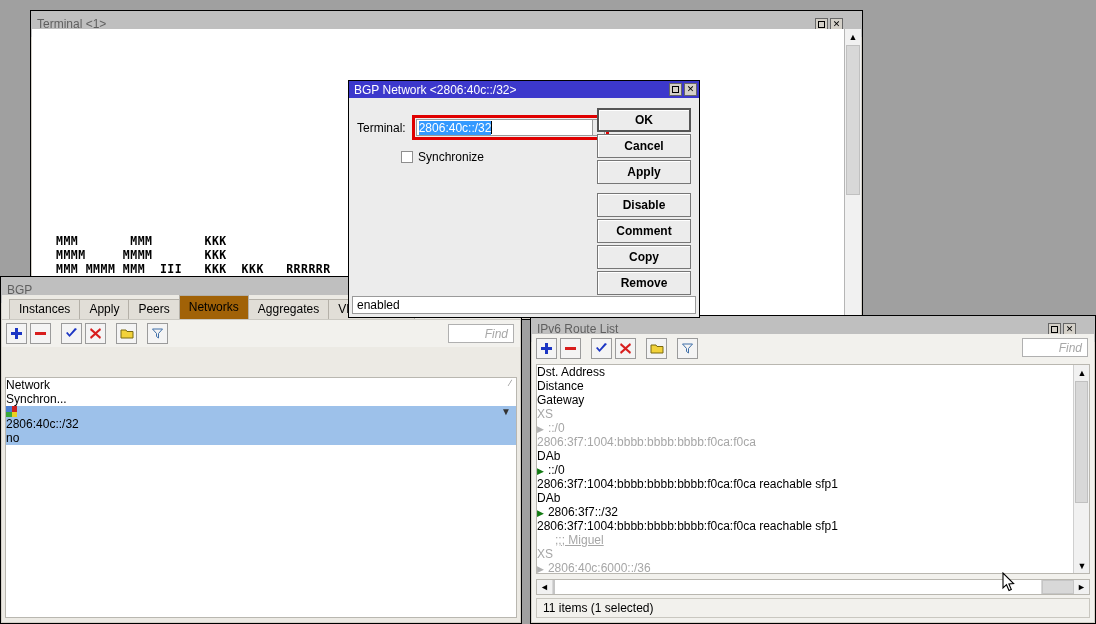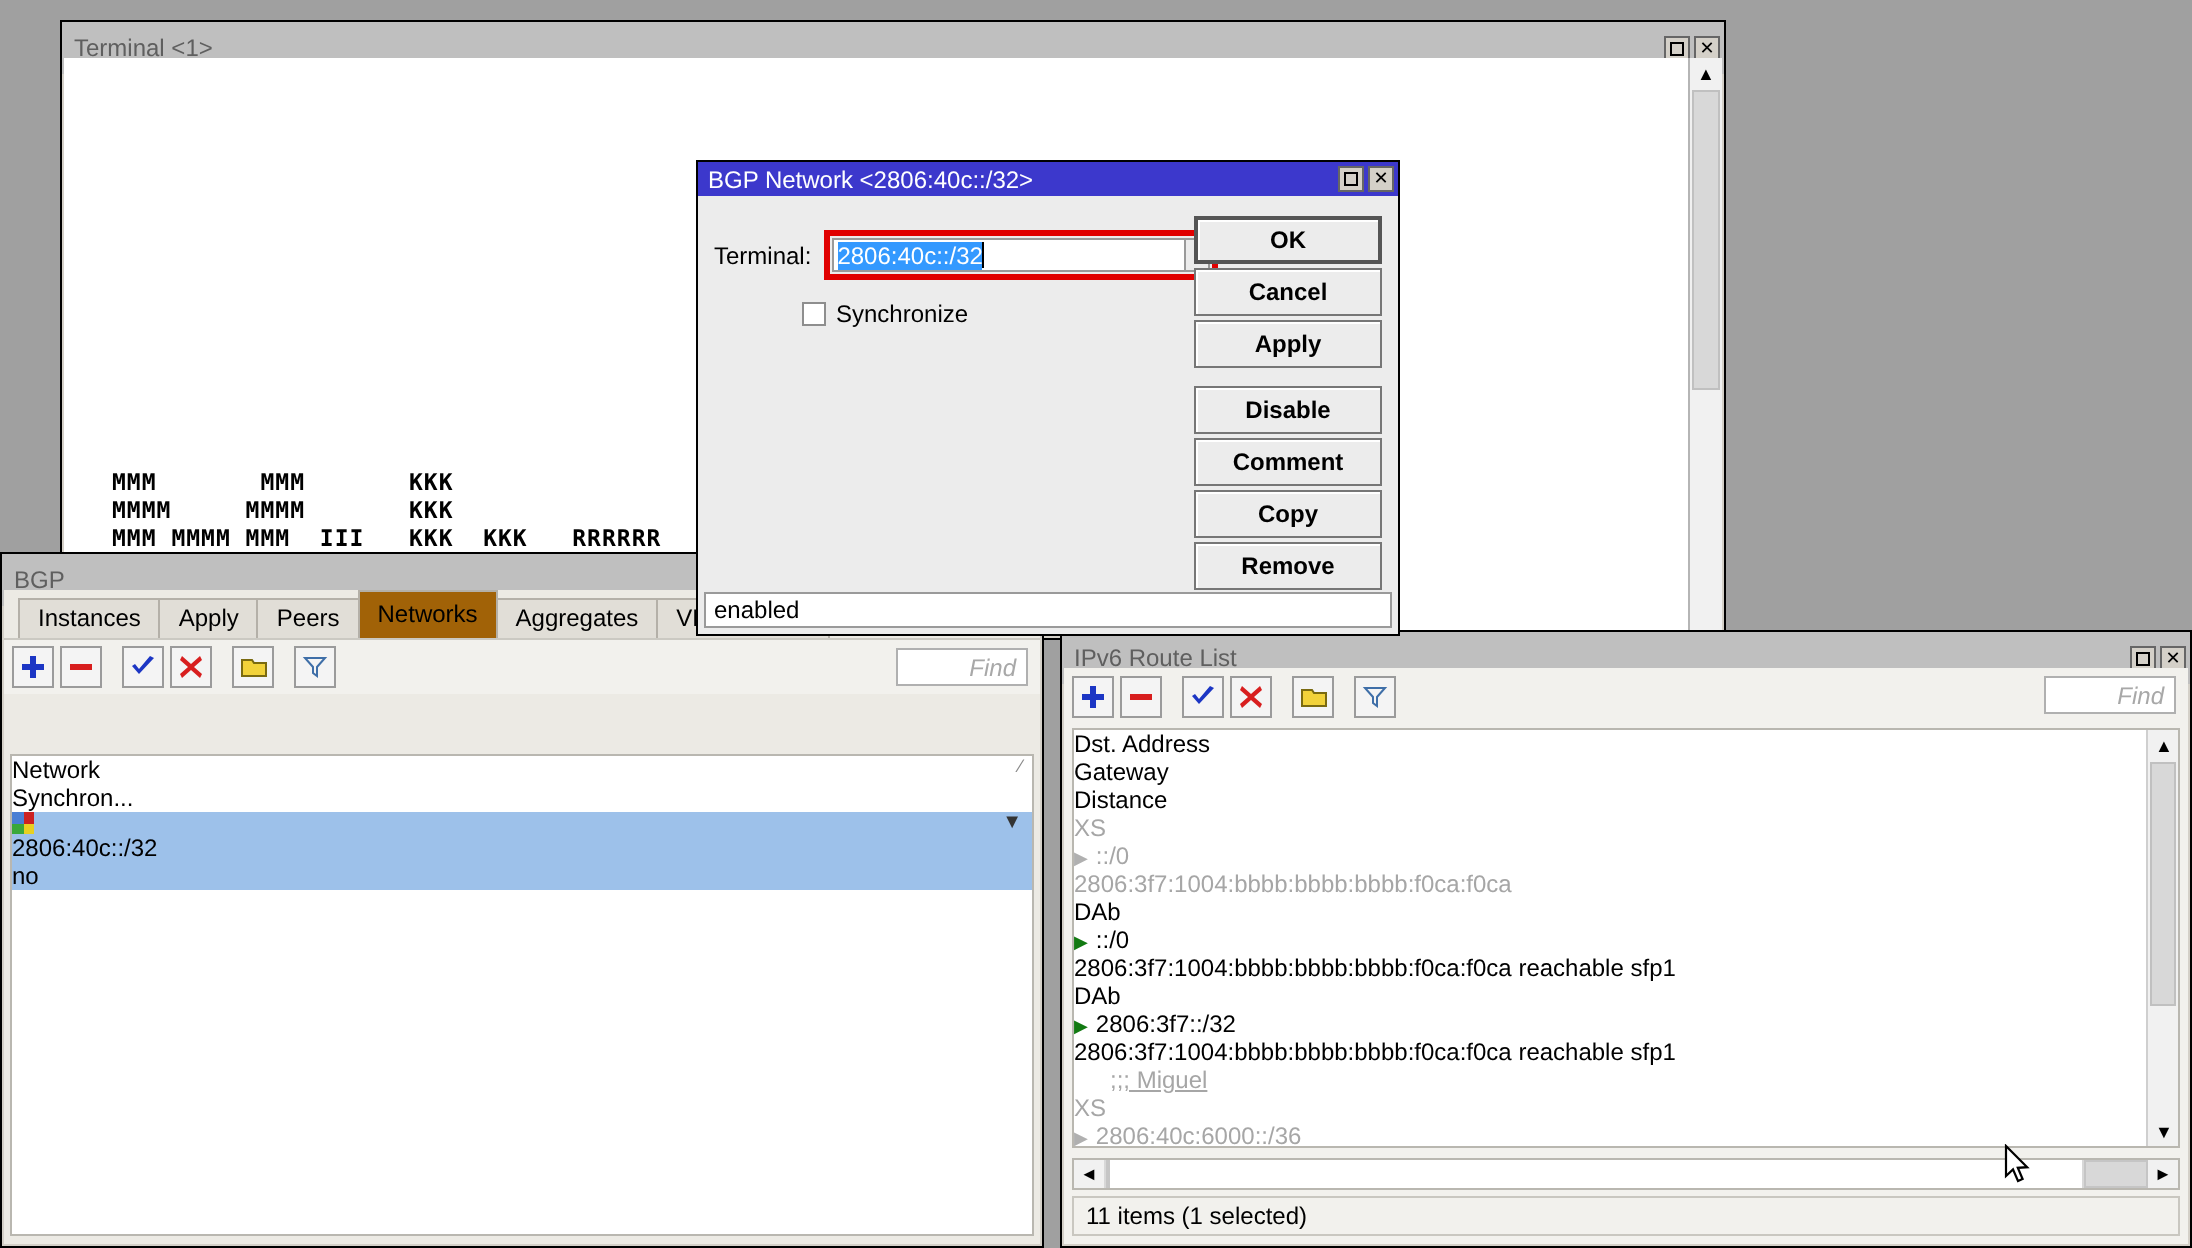--- a/index.html
+++ b/index.html
@@ -20,21 +20,21 @@
     border: 1px solid #000;
     box-sizing: border-box;
   }
   .titlebar {
     height: 26px;
     background: #bfbfbf;
     color: #5f5f5f;
     font-size: 12px;
     display: flex;
     align-items: center;
-    padding: 0 2px 0 6px;
+    padding: 0 19px 0 6px;
     box-sizing: border-box;
     user-select: none;
   }
   .titlebar .tb-title { flex: 1; white-space: nowrap; overflow: hidden; }
   .tb-btns { display: flex; gap: 2px; }
   .tb-btn {
     width: 13px; height: 13px;
     border: 1px solid #666;
     background: #d4d0c8;
     display: flex; align-items: center; justify-content: center;
@@ -410,24 +410,24 @@
         <div class="find-box">Find</div>
       </div>
 
       <div class="rt-table">
         <div class="rt-grid">
           <div class="hdr">
             <div class="cell" style="width:36px"></div>
             <div class="cell" style="width:152px">
               <span>Dst. Address</span>
             </div>
+            <div class="cell" style="flex:1;border-right:none"><span>Distance</span></div>
             <div class="cell" style="width:302px">
               <span>Gateway</span>
             </div>
-            <div class="cell" style="flex:1;border-right:none"><span>Distance</span></div>
           </div>
           <div id="route-rows">
               <div class="row dim">
                 <div class="cell" style="width: 36px;">XS</div>
                 <div class="cell" style="width: 152px;"><span class="arrowmark dim">▶</span><span>::/0</span></div>
                 <div class="cell" style="width: 302px;">2806:3f7:1004:bbbb:bbbb:bbbb:f0ca:f0ca</div>
                 <div class="cell" style="flex: 1 1 0%; border-right: none;"></div>
               </div>
               <div class="row">
                 <div class="cell" style="width: 36px;">DAb</div>

